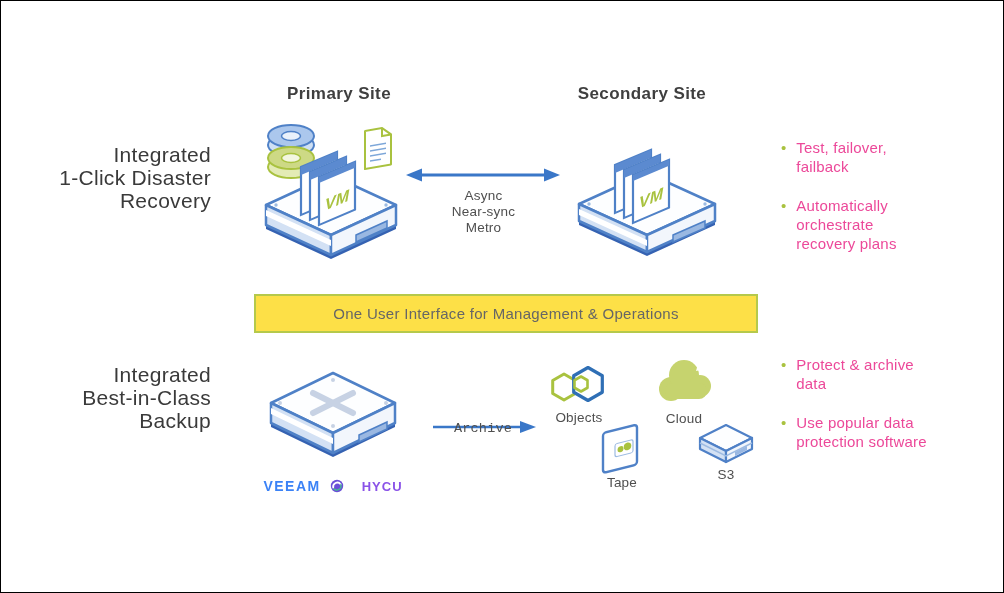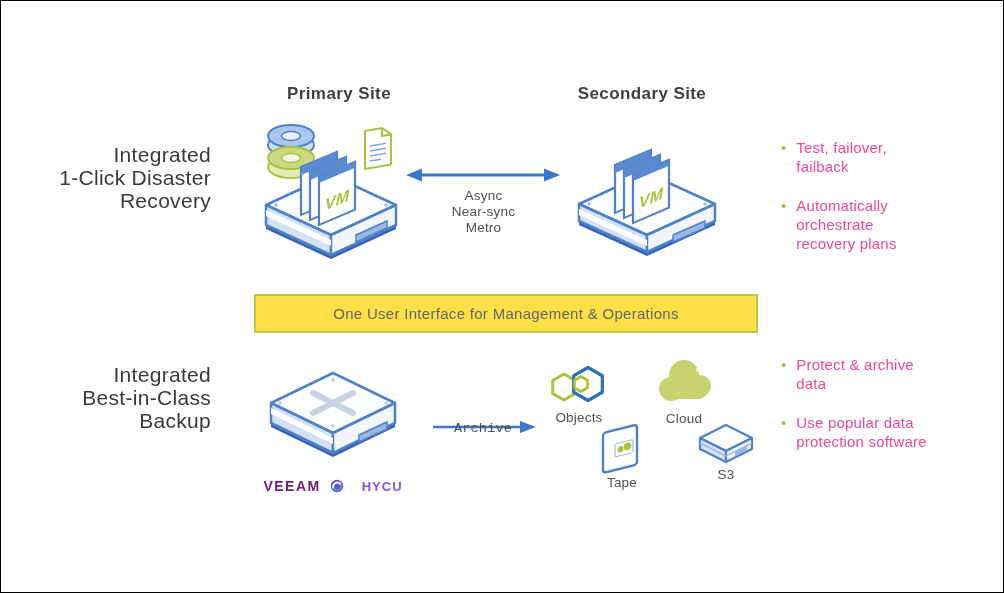--- a/index.html
+++ b/index.html
@@ -28,21 +28,21 @@
     display:flex;align-items:center;justify-content:center;
   }
   .banner-text{font-size:15px;color:#666;letter-spacing:.3px;}
   .bullets{display:flex;flex-direction:column;}
   .bullet-item{display:flex;align-items:flex-start;}
   .bullet-item + .bullet-item{margin-top:20px;}
   .dot{color:#a9c23f;font-size:15px;line-height:19px;margin-right:10px;}
   .bullet-text{font-size:15px;color:#ec4899;line-height:19px;letter-spacing:.2px;}
   .logo-row{display:flex;align-items:center;justify-content:center;gap:9px;}
   .veeam-text{
-    font-size:14px;font-weight:bold;letter-spacing:1.5px;color:#701a75;text-transform:uppercase;
+    font-size:14px;font-weight:bold;letter-spacing:1.5px;color:#3b82f6;text-transform:uppercase;
   }
   .hycu-wrap{display:flex;align-items:center;gap:18px;}
   .hycu-text{font-size:13px;font-weight:bold;letter-spacing:1px;color:#8a52e8;}
   svg{display:block;}
 </style>
 </head>
 <body>
 
 <div class="canvas">
 

